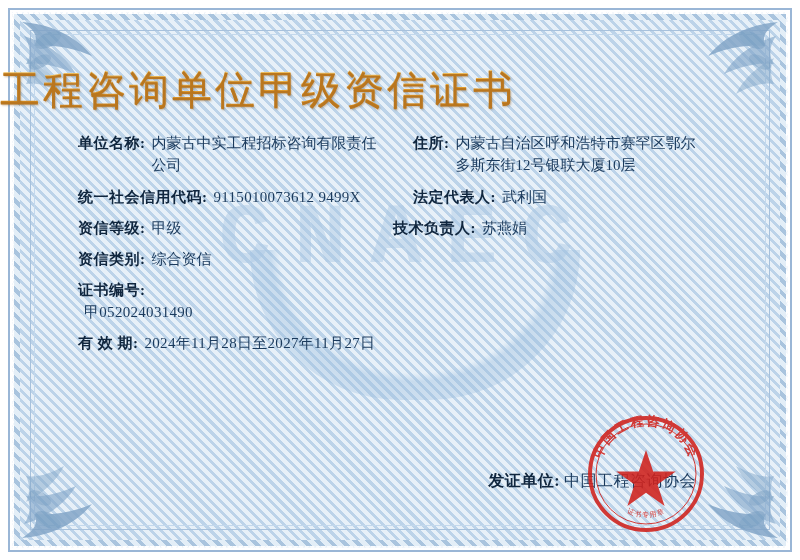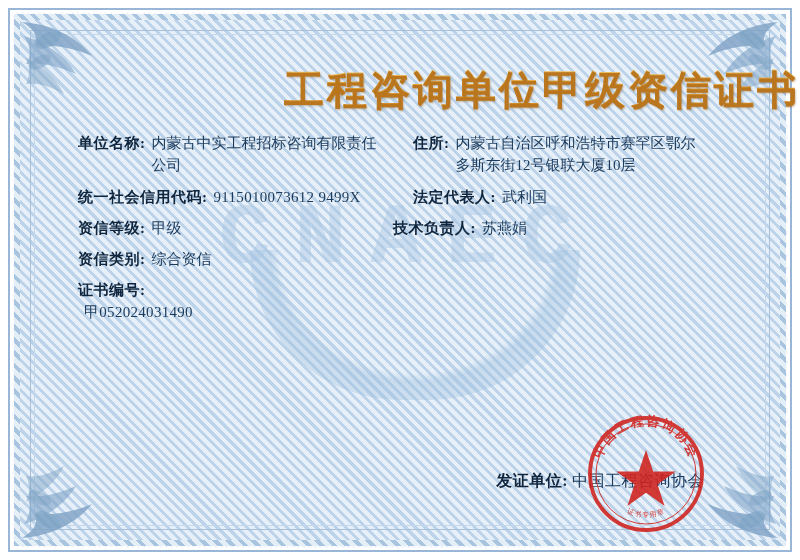--- a/index.html
+++ b/index.html
@@ -101,33 +101,32 @@
     border-radius: 0 0 170px 170px;
     background: radial-gradient(ellipse at 50% 0%, rgba(150,186,220,0.0) 58%, rgba(150,186,220,0.38) 62%, rgba(150,186,220,0.12) 100%);
     pointer-events: none;
   }
 
   
   .title {
     position: absolute;
     left: 0; right: 0;
     top: 62px;
-    text-align: right;
-    font-family: "Liberation Serif", serif;
-    font-weight: 700;
+    text-align: left;
+    font-family: "Liberation Serif", serif;
+    font-weight: 400;
     font-size: 40px;
     letter-spacing: 3px;
     color: #e8a33d;
     text-shadow:
       0 1px 0 #b9761f,
       1px 2px 2px rgba(120,70,10,0.35);
     background: linear-gradient(#f6d27a 0%, #e09a2d 52%, #c97f1b 100%);
     -webkit-background-clip: text;
     background-clip: text;
-    padding-left: 48px;
     -webkit-text-fill-color: transparent;
   }
 
   
   .fields {
     position: absolute;
     left: 78px;
     top: 132px;
     width: 650px;
     font-family: "Liberation Serif", serif;
@@ -163,21 +162,21 @@
   }
   .value.num {
     font-family: "Liberation Serif", serif;
     letter-spacing: 0.3px;
   }
   .value-wide { max-width: 230px; }
 
   
   .issuer {
     position: absolute;
-    right: 96px;
+    right: 104px;
     bottom: 68px;
     font-family: "Liberation Serif", serif;
     font-size: 16px;
     font-weight: 700;
     color: #10263e;
     letter-spacing: 0.5px;
     white-space: nowrap;
   }
   .issuer .issuer-value {
     font-weight: 400;
@@ -345,20 +344,26 @@
     </div>
 
 
     <div class="row">
       <div class="col" style="width:650px;flex-direction:column;">
         <span class="label">证书编号:</span>
         <span class="value num">甲052024031490</span>
       </div>
     </div>
 
+    <div class="row">
+      <div class="col" style="width:650px;">
+        <span class="label">有 效 期:</span>
+        <span class="value num">2024年11月28日至2027年11月27日</span>
+      </div>
+    </div>
 
   </div>
 
   <div class="issuer">
     <span>发证单位:</span><span class="issuer-value">中国工程咨询协会</span>
   </div>
 
   <div class="seal">
     <svg viewBox="0 0 124 124" width="124" height="124">
       <g opacity="0.88">

